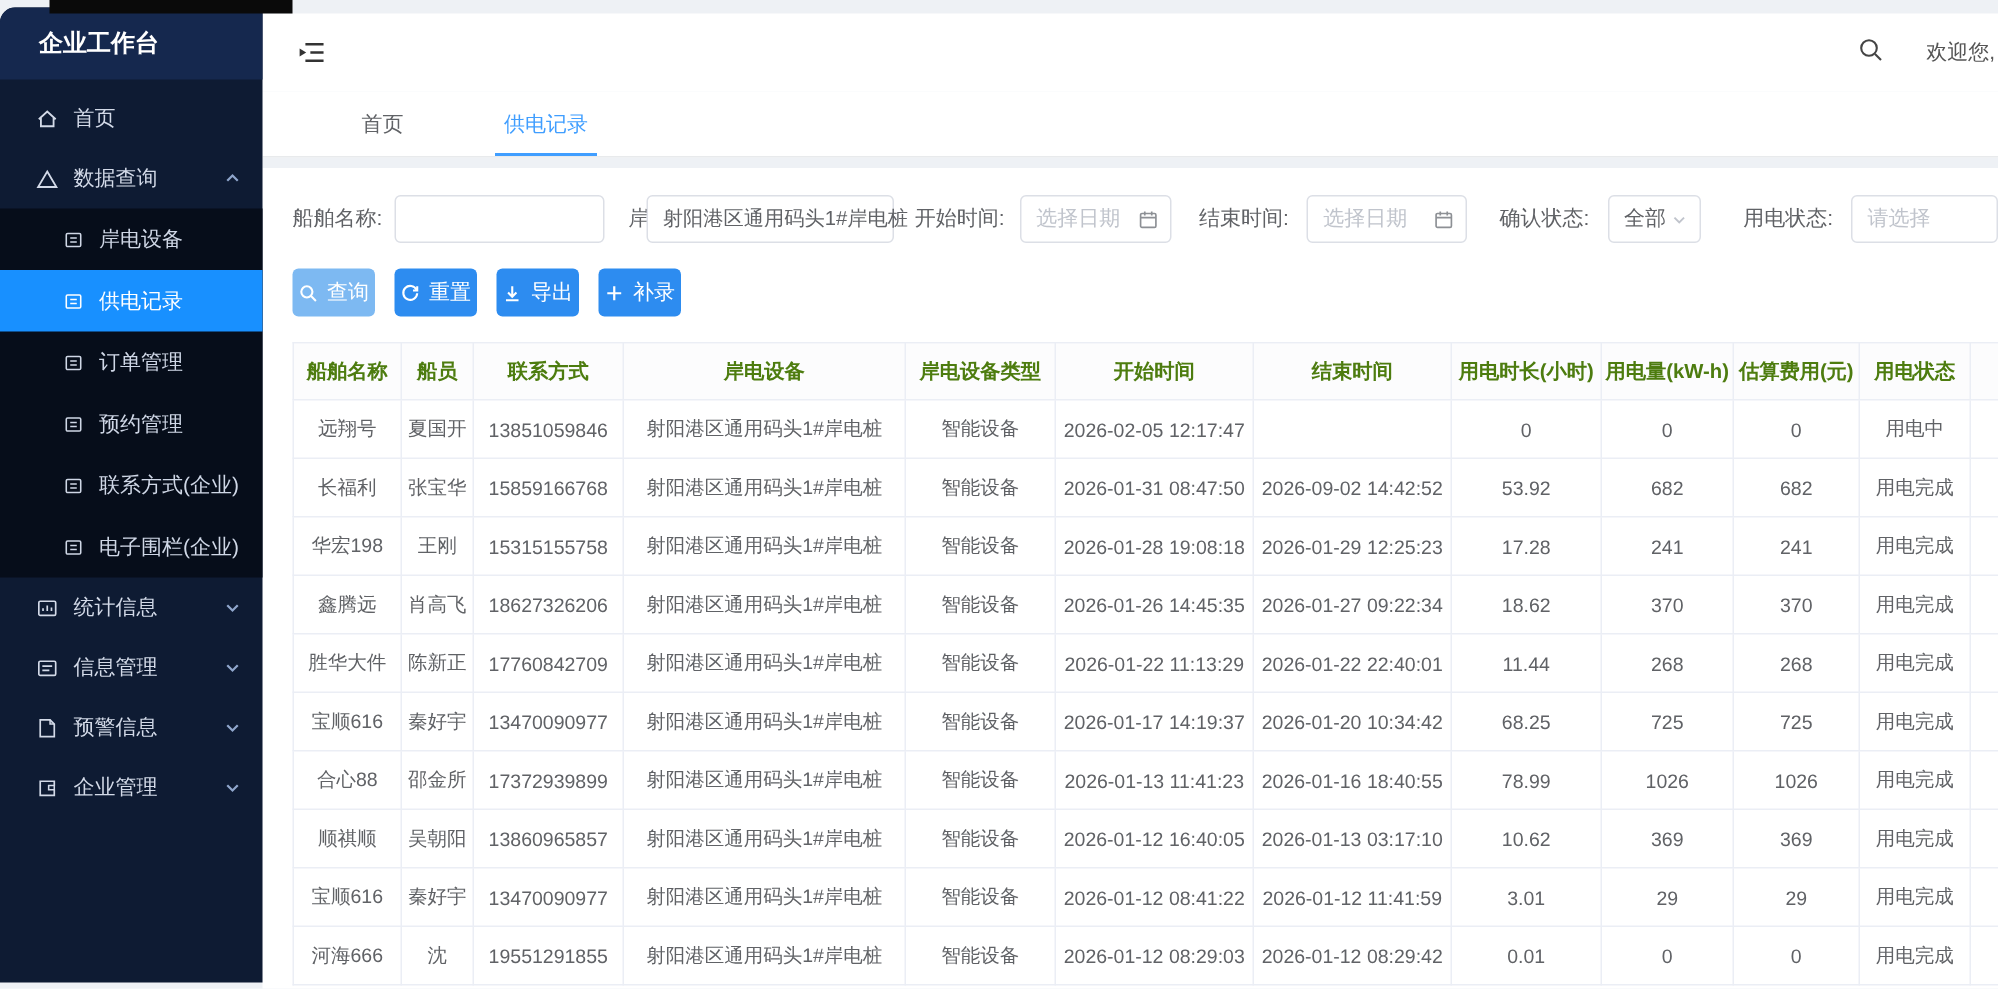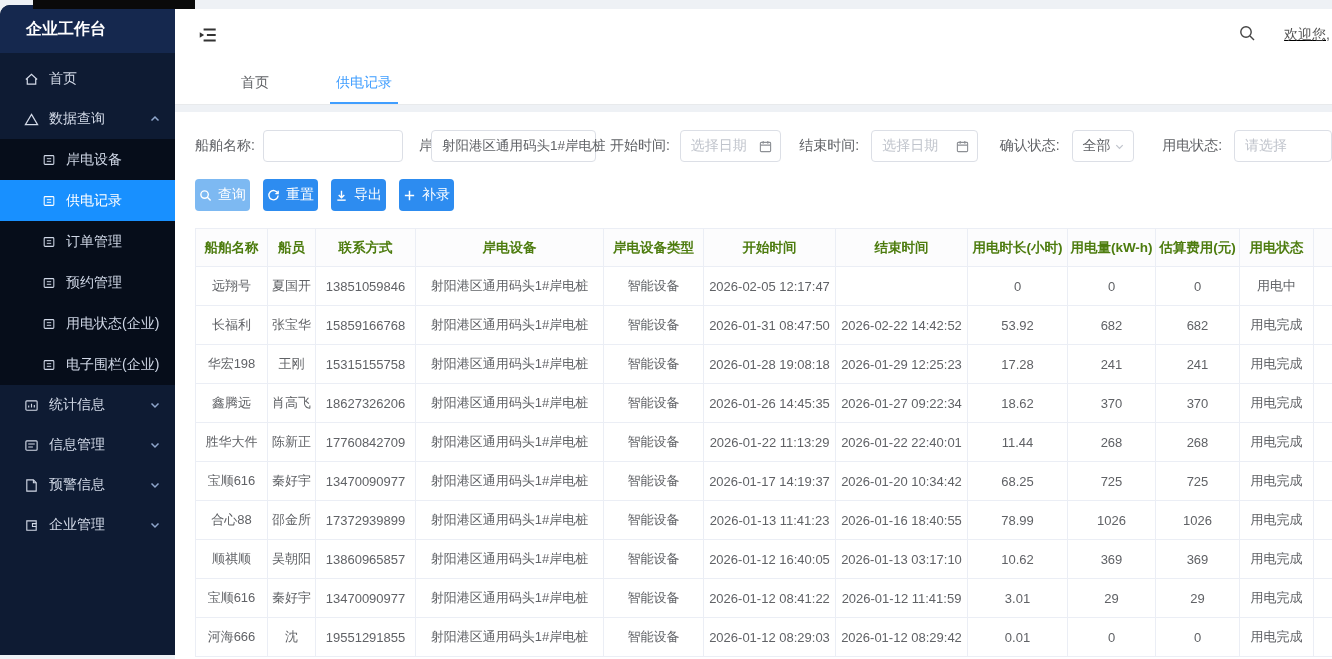--- a/index.html
+++ b/index.html
@@ -17,21 +17,21 @@
   .sb-item svg, .sub-item svg { flex:0 0 auto; }
   .sb-chev { margin-left:auto; }
   .submenu { background:#060d1a; }
   .sub-item { height:41px; display:flex; align-items:center; gap:10px; color:#cfd7e6;
     font-size:14px; padding-left:42px; cursor:pointer; }
   .sub-item.active { background:var(--accent,#1890ff); color:#fff; }
 
   
   .header { position:absolute; left:175px; top:9px; right:0; height:52px; background:#fff; z-index:4; }
   .collapse-btn { position:absolute; left:22px; top:15px; cursor:pointer; }
-  .hdr-right { position:absolute; right:0; top:0; height:52px; display:flex; align-items:center; gap:28px; padding-right:2px;text-decoration:underline; }
+  .hdr-right { position:absolute; right:0; top:0; height:52px; display:flex; align-items:center; gap:28px; padding-right:2px; }
   .hdr-search { cursor:pointer; }
   .welcome { font-size:14px; color:#555; white-space:nowrap; }
 
   
   .tabbar { position:absolute; left:175px; top:61px; right:0; height:44px; background:#fff;
     border-bottom:1px solid #e8eaec; display:flex; align-items:flex-end; padding-left:60px; gap:55px; z-index:4; }
   .tab { font-size:14px; color:#606266; padding:12px 6px 10px; cursor:pointer; border-bottom:2px solid transparent; }
   .tab.active { color:var(--tab-active,#409eff); border-bottom-color:var(--tab-active,#409eff); }
 
   
@@ -112,21 +112,21 @@
           <rect x="2.5" y="3" width="11" height="10" rx="1" fill="none" stroke="currentColor" stroke-width="1.2"></rect>
           <path d="M5.5 6.5h5 M5.5 9.5h5" stroke="currentColor" stroke-width="1.1"></path>
         </svg>
         <span>预约管理</span>
       </div>
       <div class="sub-item">
         <svg width="14" height="14" viewBox="0 0 16 16">
           <rect x="2.5" y="3" width="11" height="10" rx="1" fill="none" stroke="currentColor" stroke-width="1.2"></rect>
           <path d="M5.5 6.5h5 M5.5 9.5h5" stroke="currentColor" stroke-width="1.1"></path>
         </svg>
-        <span>用电状态(企业)</span>
+        <span>联系方式(企业)</span>
       </div>
       <div class="sub-item">
         <svg width="14" height="14" viewBox="0 0 16 16">
           <rect x="2.5" y="3" width="11" height="10" rx="1" fill="none" stroke="currentColor" stroke-width="1.2"></rect>
           <path d="M5.5 6.5h5 M5.5 9.5h5" stroke="currentColor" stroke-width="1.1"></path>
         </svg>
         <span>电子围栏(企业)</span>
       </div>
     </div>
 
@@ -320,21 +320,21 @@
             <td>用电中</td>
             <td></td>
           </tr>
           <tr>
             <td>长福利</td>
             <td>张宝华</td>
             <td>15859166768</td>
             <td>射阳港区通用码头1#岸电桩</td>
             <td>智能设备</td>
             <td>2026-01-31 08:47:50</td>
-            <td>2026-02-22 14:42:52</td>
+            <td>2026-09-02 14:42:52</td>
             <td>53.92</td>
             <td>682</td>
             <td>682</td>
             <td>用电完成</td>
             <td></td>
           </tr>
           <tr>
             <td>华宏198</td>
             <td>王刚</td>
             <td>15315155758</td>

